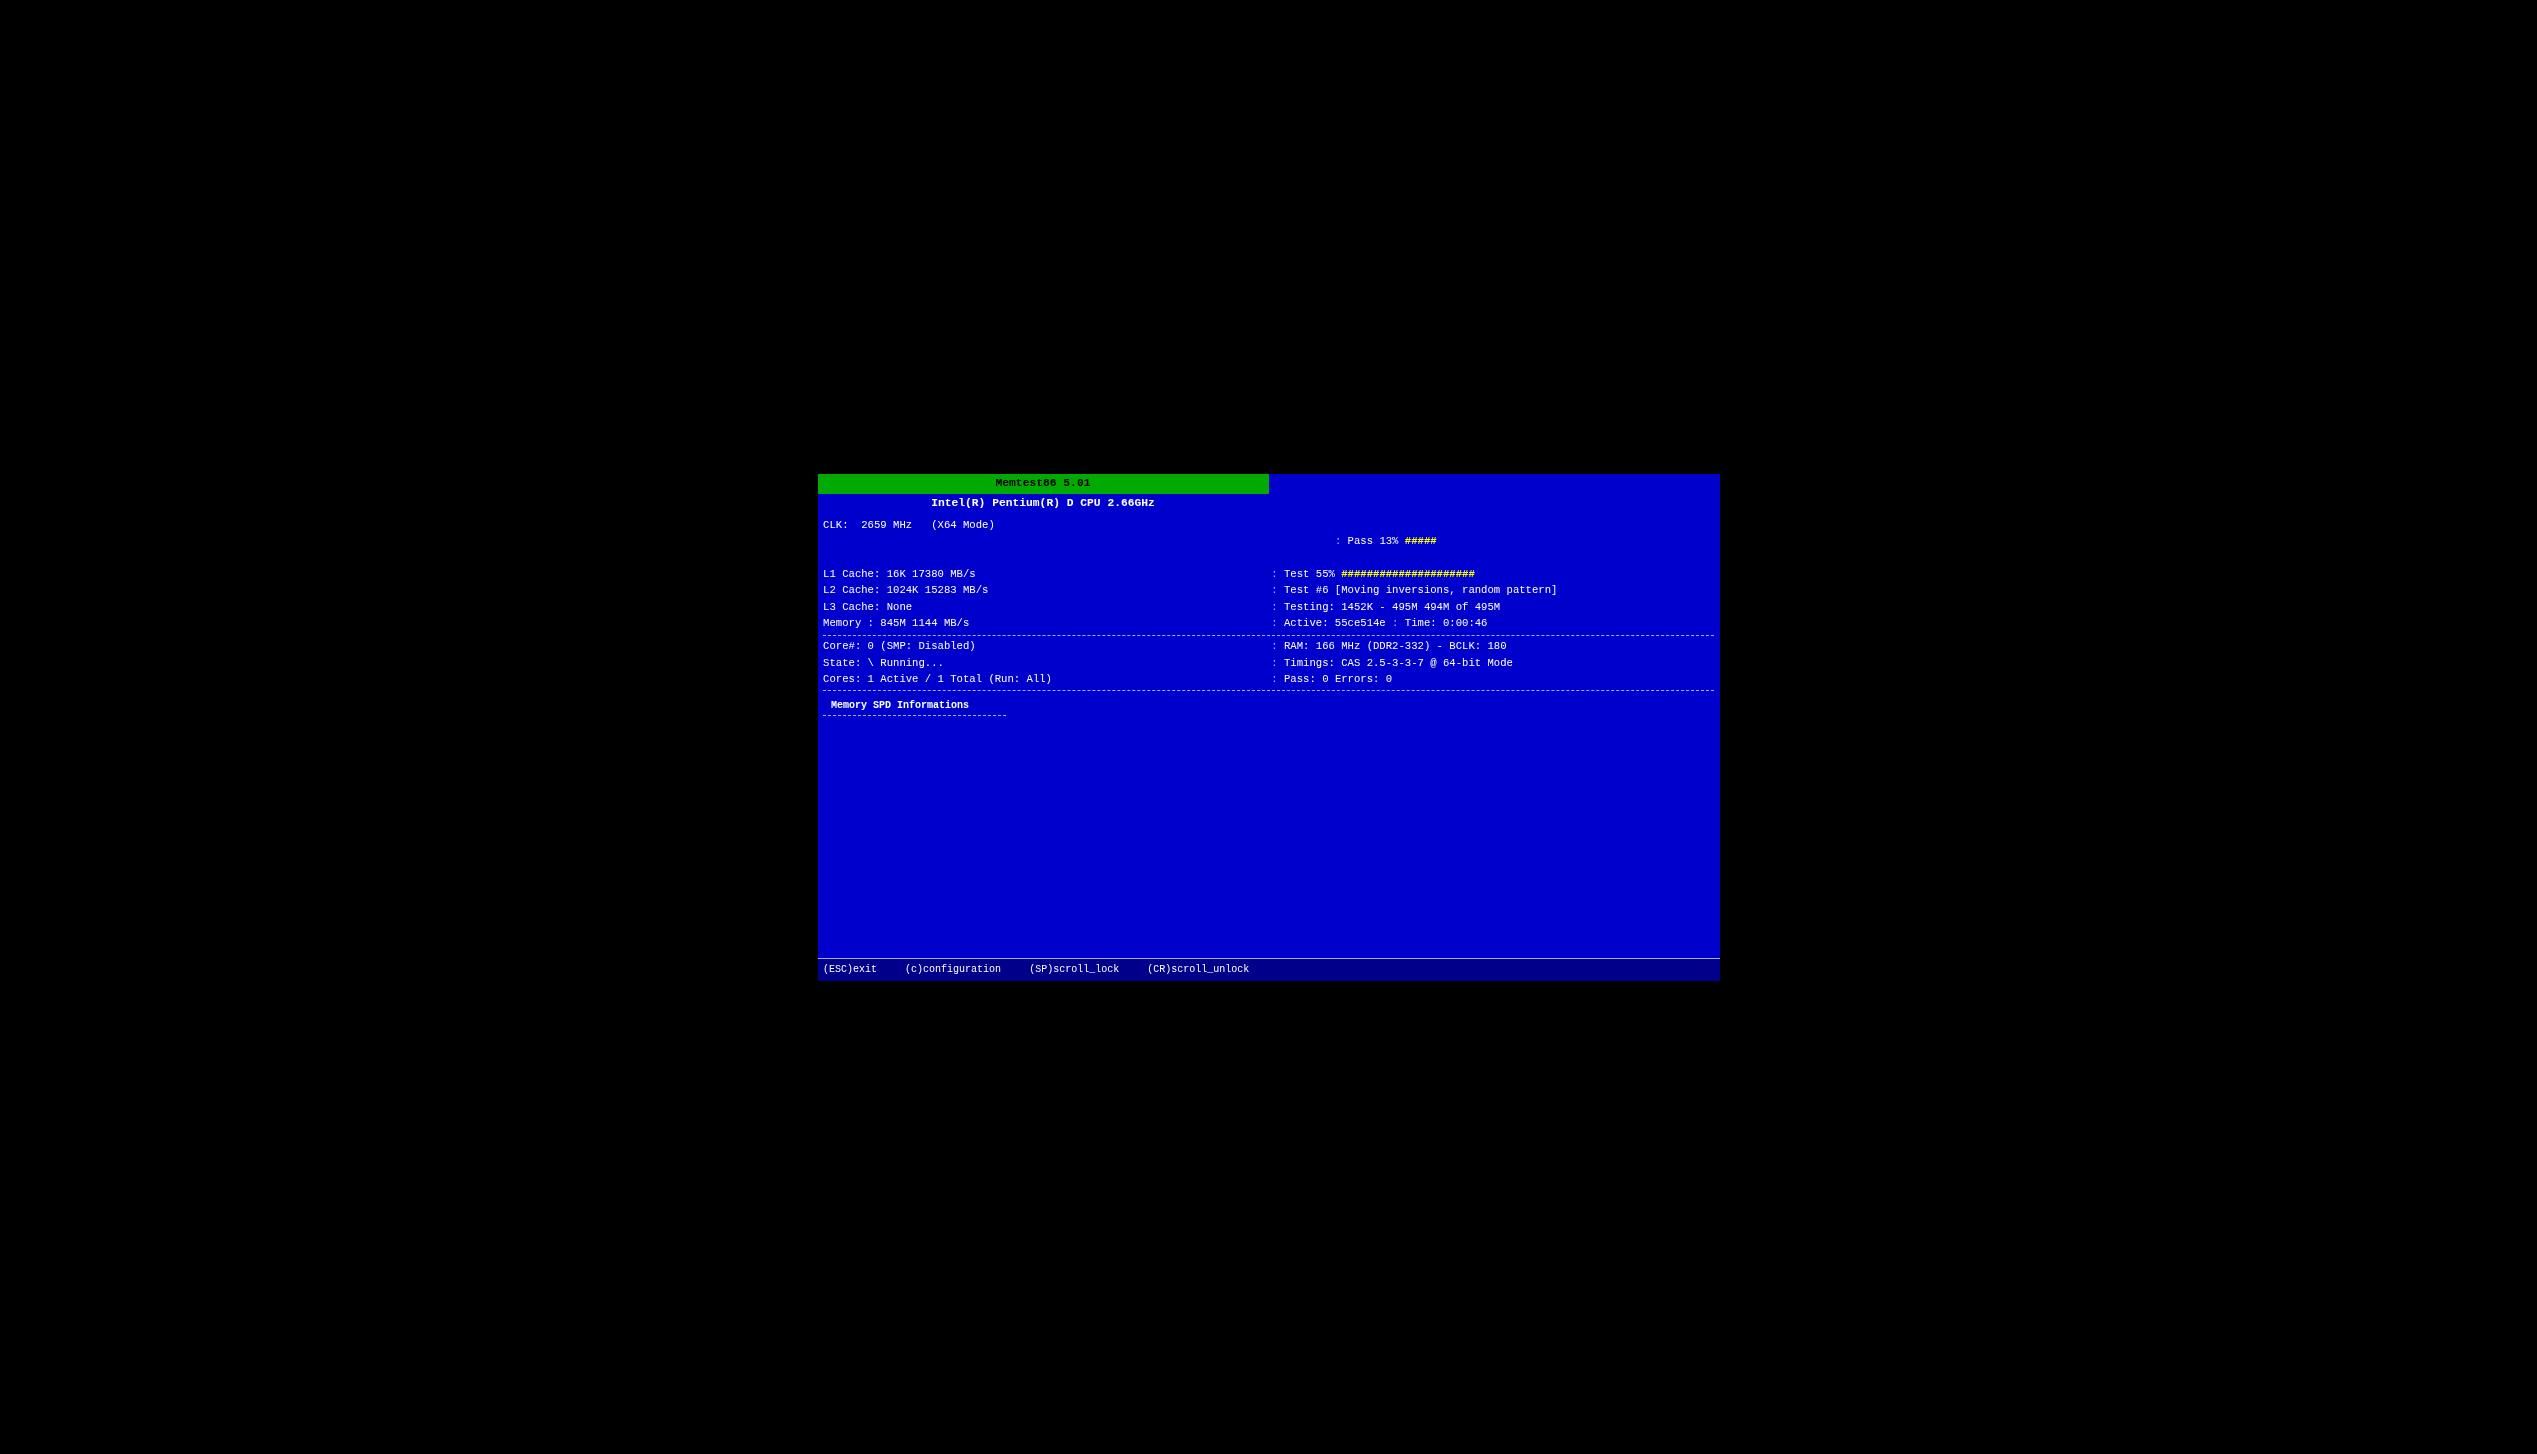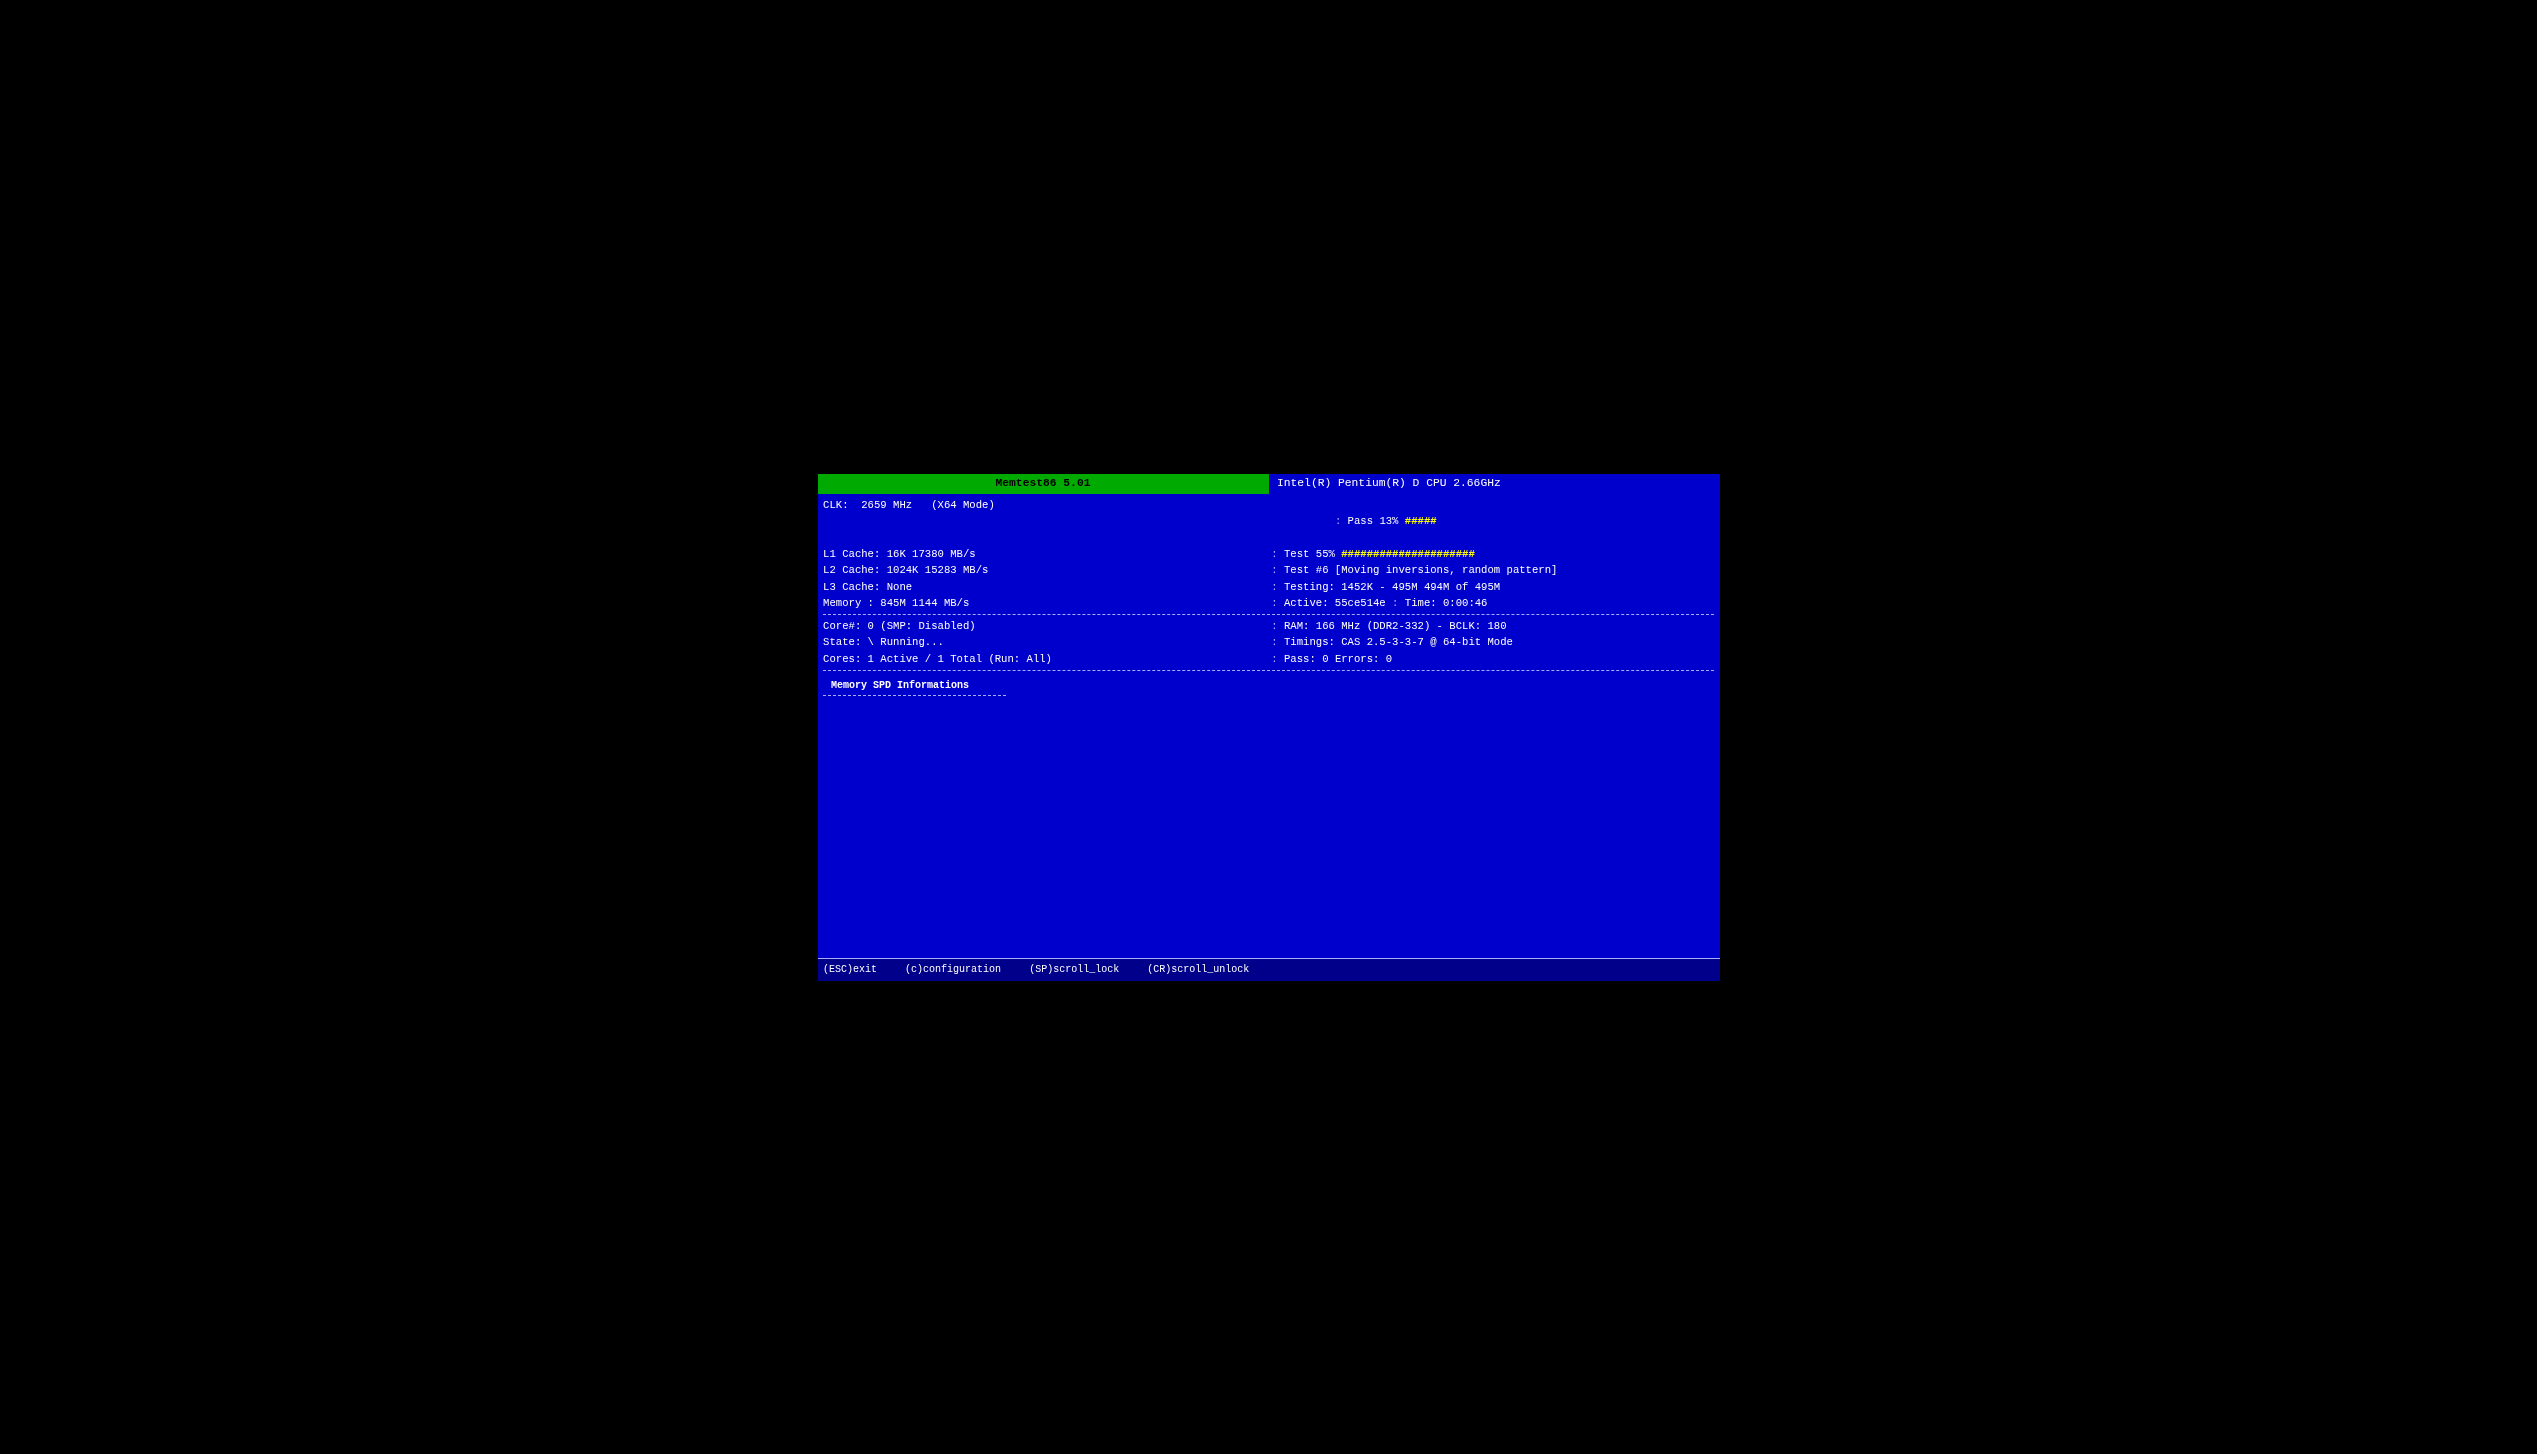--- a/index.html
+++ b/index.html
@@ -18,37 +18,39 @@
       color: #ffffff;
       font-size: 10.6px;
       line-height: 1.55;
       position: relative;
       overflow: hidden;
       padding: 0;
     }
     .title-bar {
       display: flex;
       width: 100%;
+      flex-direction: column;
     }
     .title-left {
       background: #00aa00;
       color: #000000;
       font-weight: bold;
       padding: 1.4px 8.5px;
       width: 50%;
       text-align: center;
       font-size: 11.3px;
     }
     .title-right {
       background: #0000cc;
       color: #ffffff;
       padding: 1.4px 8.5px;
       width: 50%;
       font-size: 11.3px;
-      font-weight: normal;
+      font-weight: bold;
+      text-align: center;
     }
     .content {
       padding: 2.8px 5.6px 0 5.6px;
     }
     .row {
       display: flex;
       width: 100%;
     }
     .col-left {
       width: 50%;

